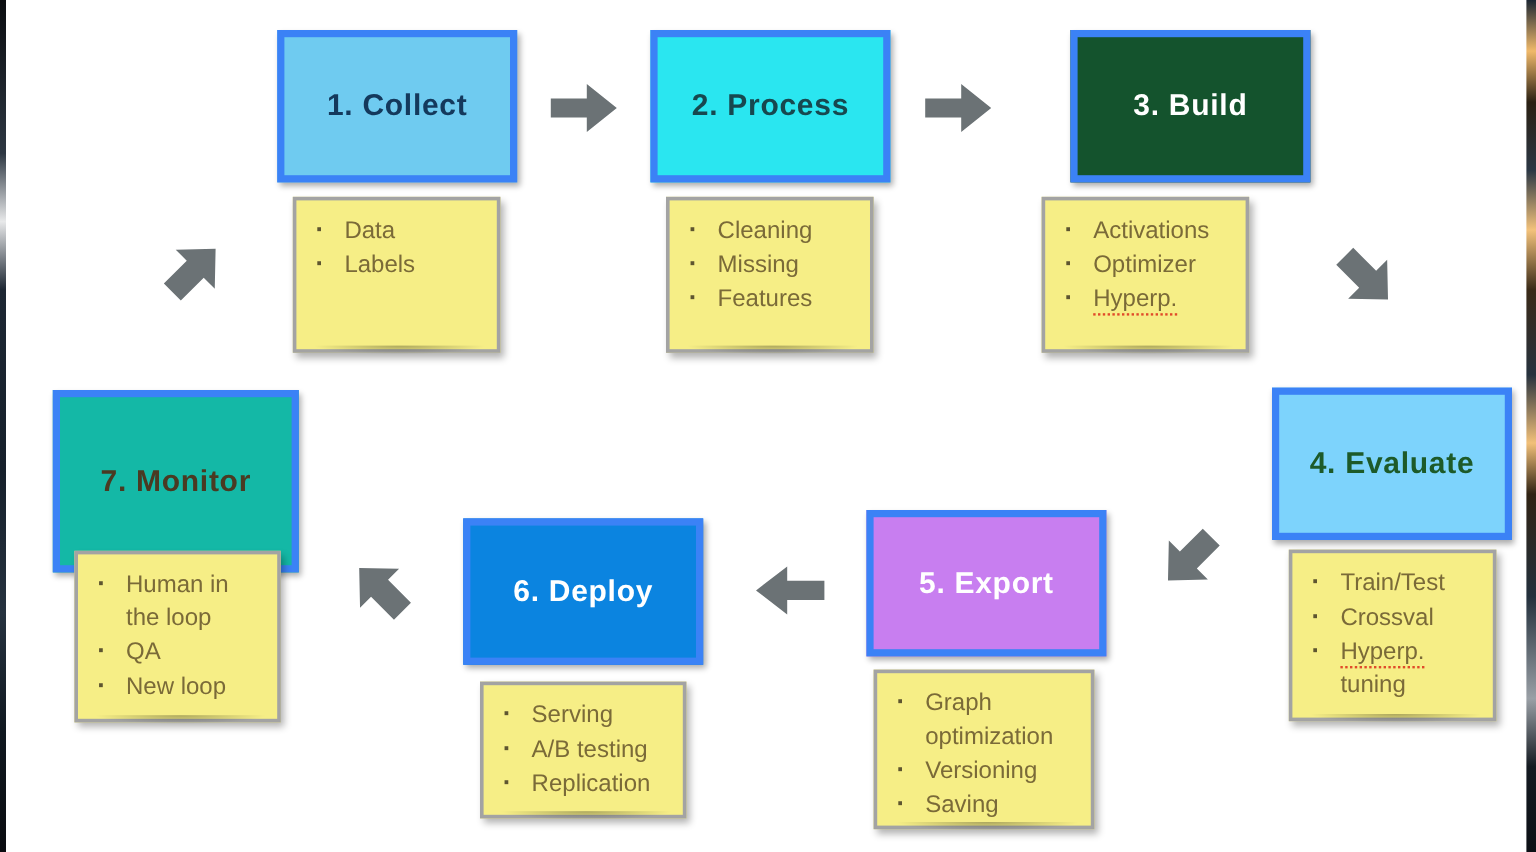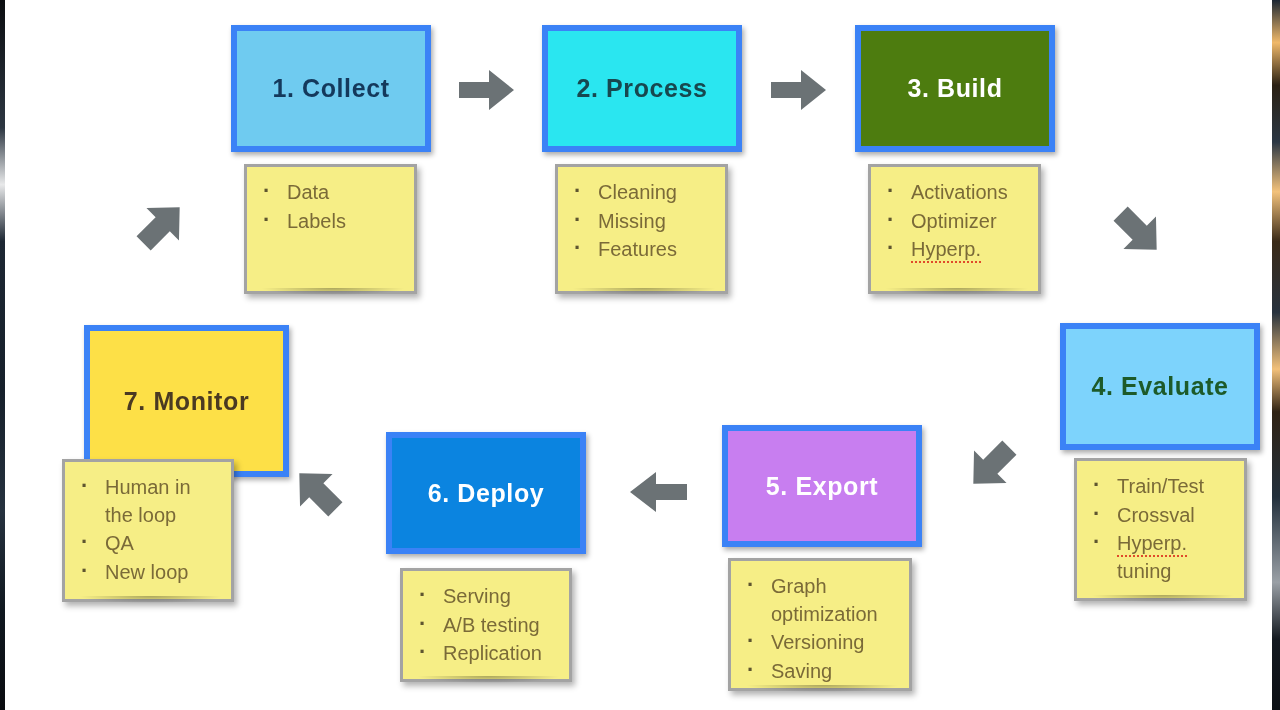--- a/index.html
+++ b/index.html
@@ -132,21 +132,21 @@
     <span class="stage-label" style="color:#17484f;">2. Process</span>
   </div>
   <div class="note" style="left:555px; top:164px; width:173px; height:130px;">
     <ul>
       <li><span>Cleaning</span></li>
       <li><span>Missing</span></li>
       <li><span>Features</span></li>
     </ul>
   </div>
 
-  <div class="stage" style="left:855px; top:25px; width:200px; height:127px; background:#4d7c0f;">
+  <div class="stage" style="left:892px; top:25px; width:200px; height:127px; background:#14532d;">
     <span class="stage-label" style="color:#ffffff;">3. Build</span>
   </div>
   <div class="note" style="left:868px; top:164px; width:173px; height:130px;">
     <ul>
       <li><span>Activations</span></li>
       <li><span>Optimizer</span></li>
       <li><span class="misspelled">Hyperp.</span></li>
     </ul>
   </div>
 
@@ -182,21 +182,21 @@
     <span class="stage-label" style="color:#ffffff;">6. Deploy</span>
   </div>
   <div class="note" style="left:400px; top:568px; width:172px; height:114px;">
     <ul>
       <li><span>Serving</span></li>
       <li><span>A/B testing</span></li>
       <li><span>Replication</span></li>
     </ul>
   </div>
 
-  <div class="stage" style="left:44px; top:325px; width:205px; height:152px; background:#fde047;margin-left:40px;">
+  <div class="stage" style="left:44px; top:325px; width:205px; height:152px; background:#14b8a6;">
     <span class="stage-label" style="color:#4a3a22;">7. Monitor</span>
   </div>
   <div class="note" style="left:62px; top:459px; width:172px; height:143px;">
     <ul>
       <li>
         <span>Human in</span><br>
         <span>the loop</span>
       </li>
       <li><span>QA</span></li>
       <li><span>New loop</span></li>

